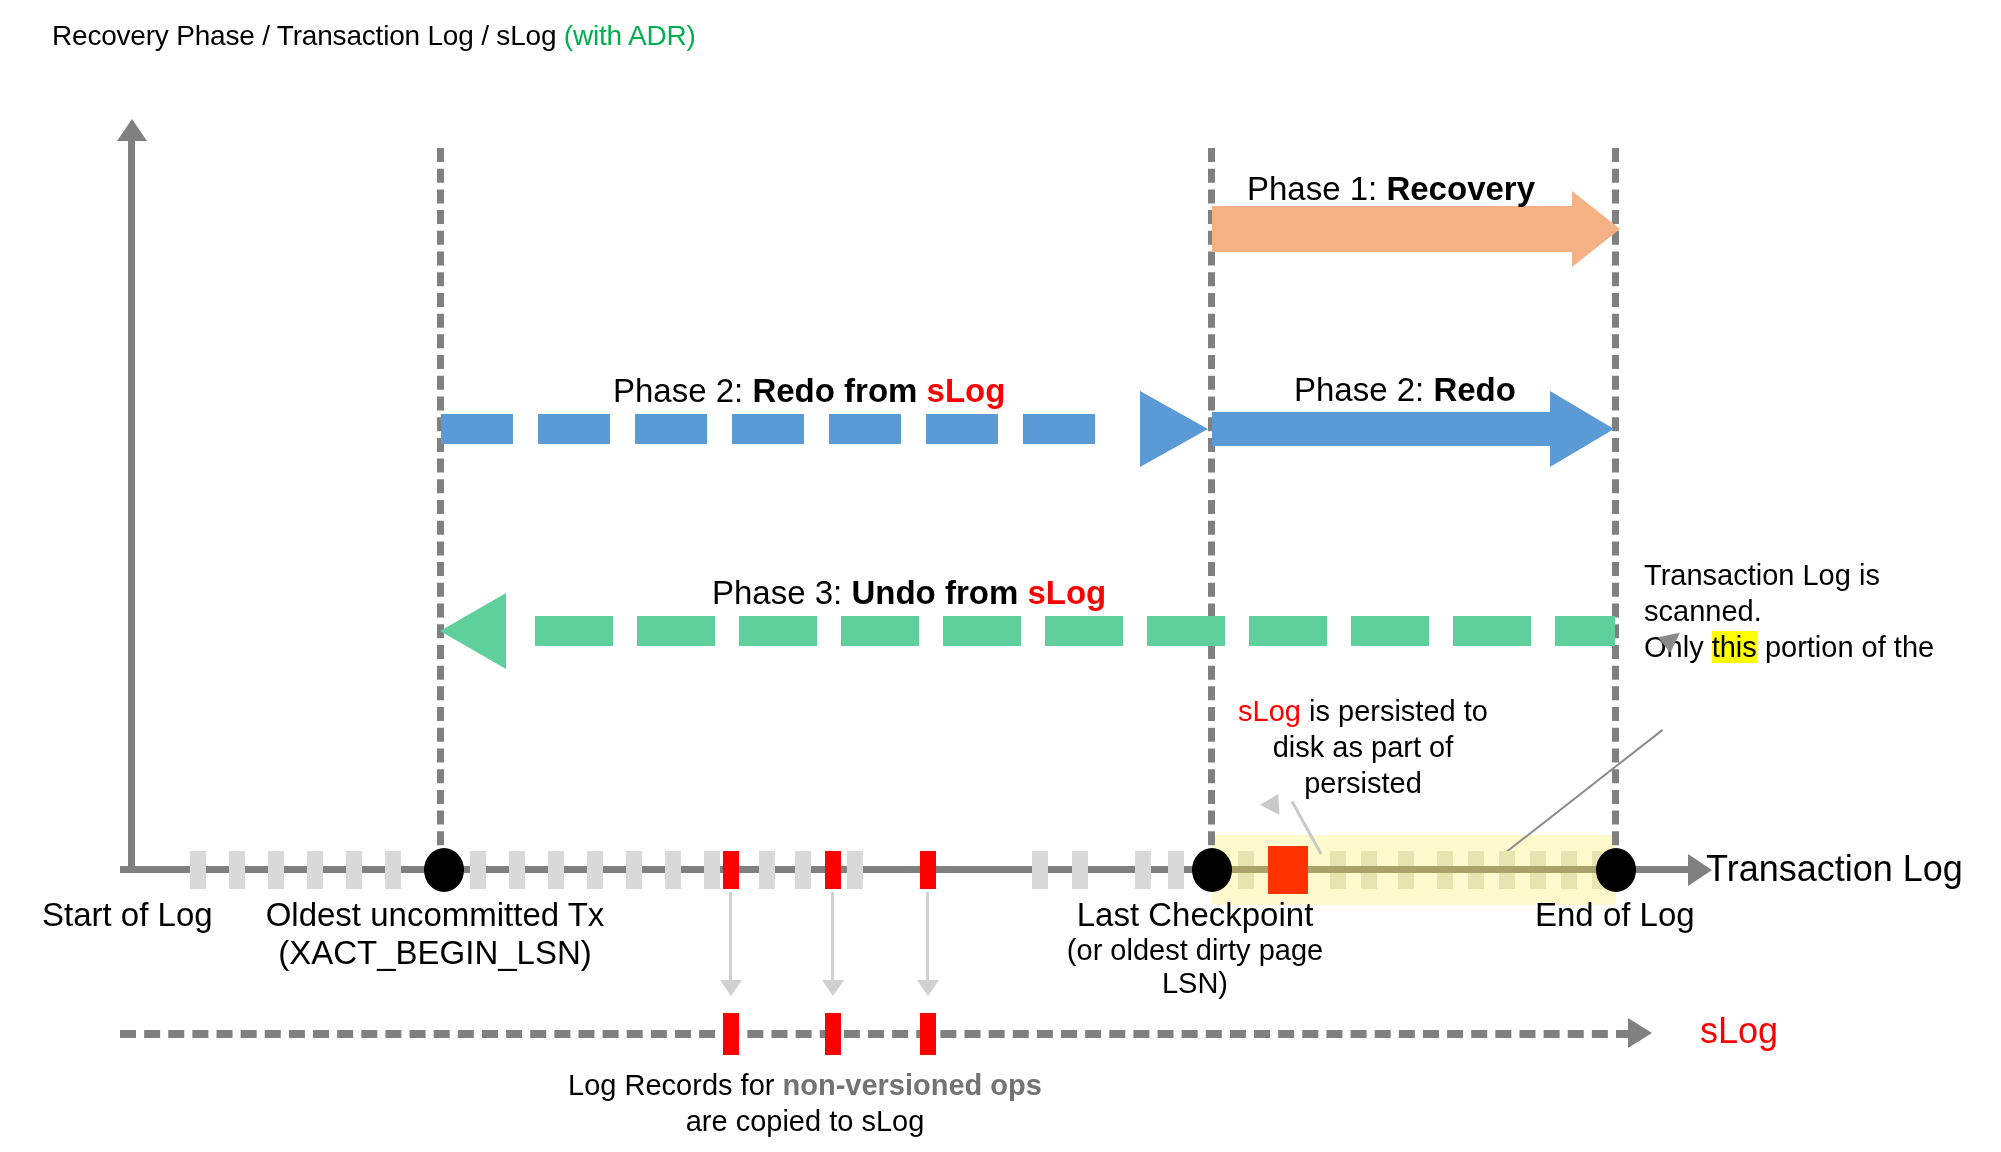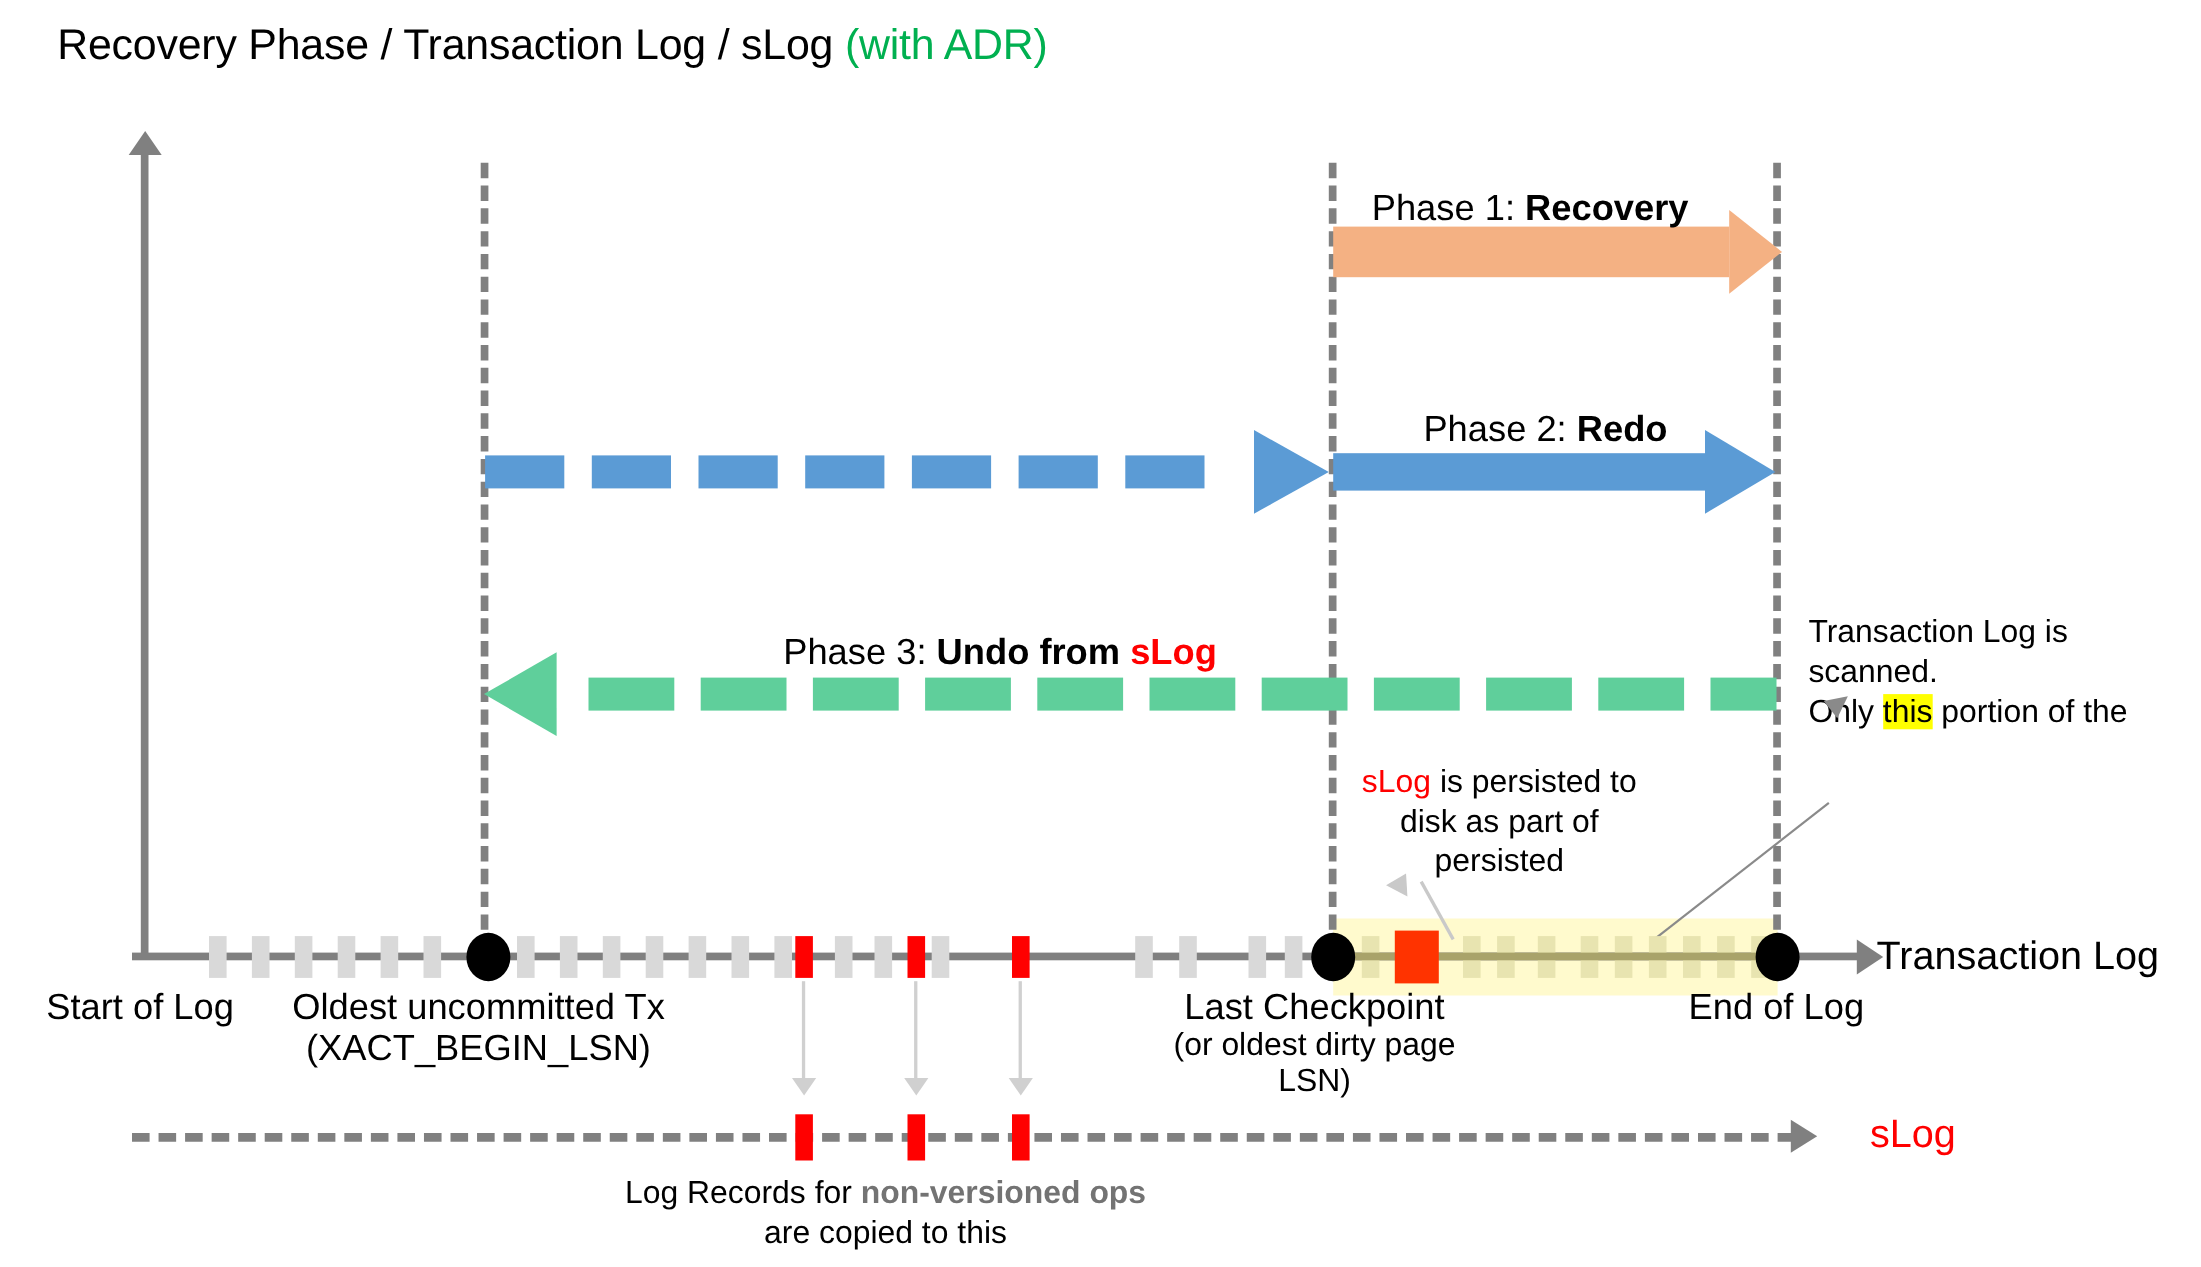--- a/index.html
+++ b/index.html
@@ -16,21 +16,21 @@
     width: 2001px;
     height: 1152px;
     background: #ffffff;
     overflow: hidden;
   }
   
   #title {
     position: absolute;
     left: 52px;
     top: 20px;
-    font-size: 39px;
+    font-size: 28px;
     color: #000000;
     white-space: nowrap;
     letter-spacing: -0.2px;
   }
   #title .adr { color: #00B050; }
 
   
   .vaxis-shaft {
     position: absolute;
     left: 128px;
@@ -238,20 +238,21 @@
   <div class="lbl phase-lbl" style="left:1247px; top:170px;"><span>Phase 1: </span><b>Recovery</b></div>
 
   <div class="dash-seg" style="left:441px;  top:414px; width:72px; height:30px; background:#5B9BD5;"></div>
   <div class="dash-seg" style="left:538px;  top:414px; width:72px; height:30px; background:#5B9BD5;"></div>
   <div class="dash-seg" style="left:635px;  top:414px; width:72px; height:30px; background:#5B9BD5;"></div>
   <div class="dash-seg" style="left:732px;  top:414px; width:72px; height:30px; background:#5B9BD5;"></div>
   <div class="dash-seg" style="left:829px;  top:414px; width:72px; height:30px; background:#5B9BD5;"></div>
   <div class="dash-seg" style="left:926px;  top:414px; width:72px; height:30px; background:#5B9BD5;"></div>
   <div class="dash-seg" style="left:1023px; top:414px; width:72px; height:30px; background:#5B9BD5;"></div>
   <div class="arrow-head-r" style="left:1140px; top:391px; border-top:38px solid transparent; border-bottom:38px solid transparent; border-left:68px solid #5B9BD5;"></div>
+  <div class="lbl phase-lbl" style="left:613px; top:372px;"><span>Phase 2: </span><b>Redo from </b><span class="slog">sLog</span></div>
 
   <div class="solid-bar" style="left:1212px; top:412px; width:338px; height:34px; background:#5B9BD5;"></div>
   <div class="arrow-head-r" style="left:1550px; top:391px; border-top:38px solid transparent; border-bottom:38px solid transparent; border-left:64px solid #5B9BD5;"></div>
   <div class="lbl phase-lbl" style="left:1294px; top:371px;"><span>Phase 2: </span><b>Redo</b></div>
 
   <div class="arrow-head-l" style="left:440px; top:593px; border-top:38px solid transparent; border-bottom:38px solid transparent; border-right:66px solid #5FCF9B;"></div>
   <div class="dash-seg" style="left:535px;  top:616px; width:78px; height:30px; background:#5FCF9B;"></div>
   <div class="dash-seg" style="left:637px;  top:616px; width:78px; height:30px; background:#5FCF9B;"></div>
   <div class="dash-seg" style="left:739px;  top:616px; width:78px; height:30px; background:#5FCF9B;"></div>
   <div class="dash-seg" style="left:841px;  top:616px; width:78px; height:30px; background:#5FCF9B;"></div>
@@ -352,16 +353,16 @@
 
   <div class="copy-arrow-shaft" style="left:729px; top:892px; height:90px;"></div>
   <div class="copy-arrow-head" style="left:720px; top:980px;"></div>
   <div class="copy-arrow-shaft" style="left:831px; top:892px; height:90px;"></div>
   <div class="copy-arrow-head" style="left:822px; top:980px;"></div>
   <div class="copy-arrow-shaft" style="left:926px; top:892px; height:90px;"></div>
   <div class="copy-arrow-head" style="left:917px; top:980px;"></div>
 
   <div class="note" style="left:525px; top:1068px; width:560px;">
     <div><span>Log Records for </span><span class="nv">non-versioned ops</span></div>
-    <div>are copied to this</div>
+    <div>are copied to sLog</div>
   </div>
 
 </div>
 
 </body></html>

